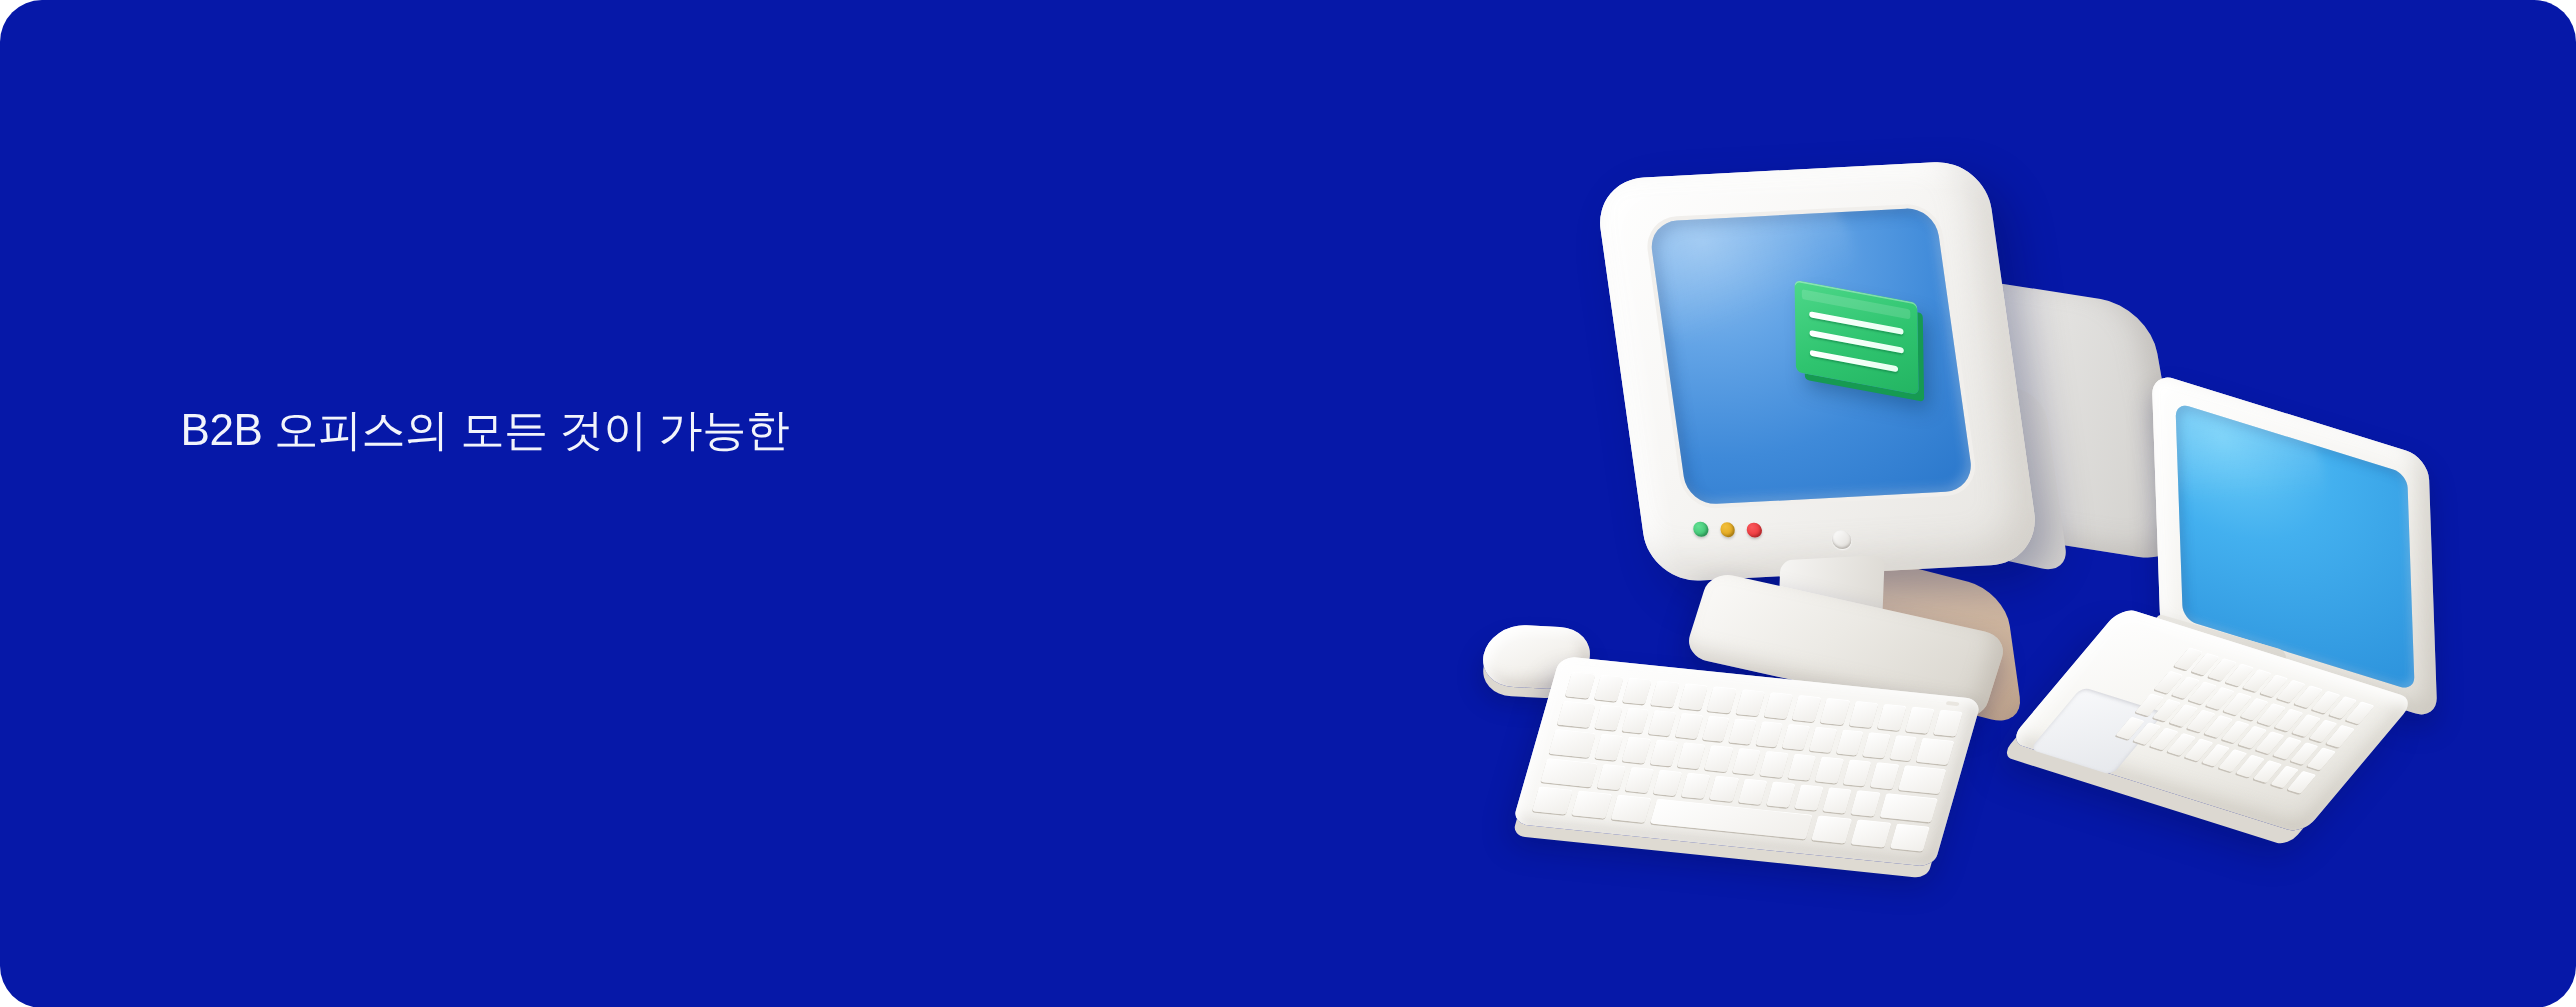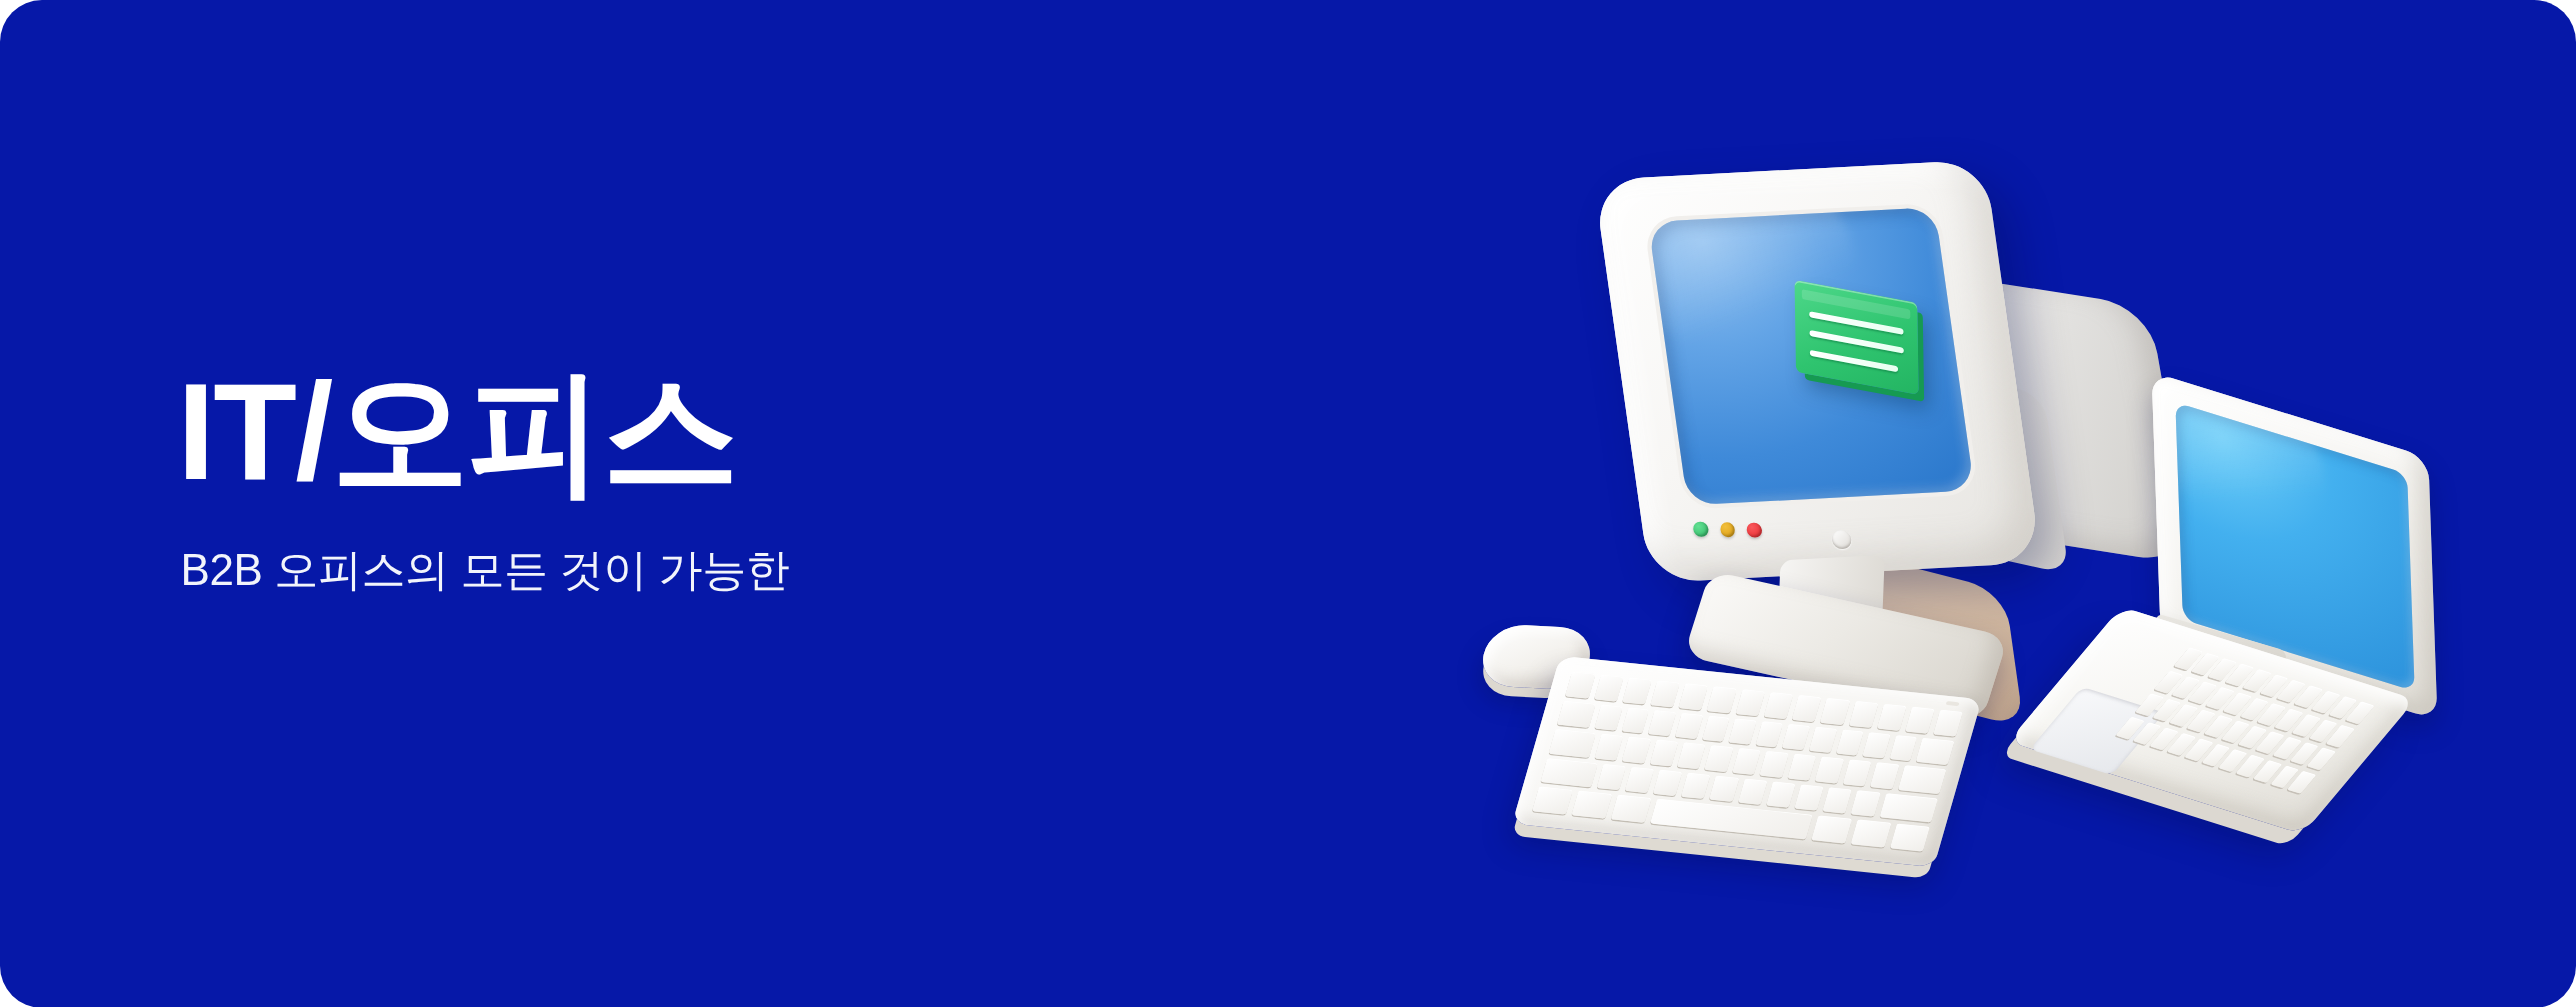--- a/index.html
+++ b/index.html
@@ -294,21 +294,20 @@
     border-radius:7px;
     transform:skewY(16deg);
   }
 </style>
 </head>
 <body>
 
 <div id="banner" style="background: rgb(6, 24, 168); border-radius: 42px;">
 
   <div id="text-block">
-    <h1 id="banner-title" style="color: rgb(255, 255, 255);">IT/오피스</h1>
     <p id="banner-subtitle" style="color: rgb(242, 244, 251);">B2B 오피스의 모든 것이 가능한</p>
   </div>
 
   <div id="illustration">
 
     <div id="monitor" class="piece">
 
       <div id="monitor-stand-shadow"></div>
       <div id="monitor-back"></div>
       <div id="monitor-neck"></div>

